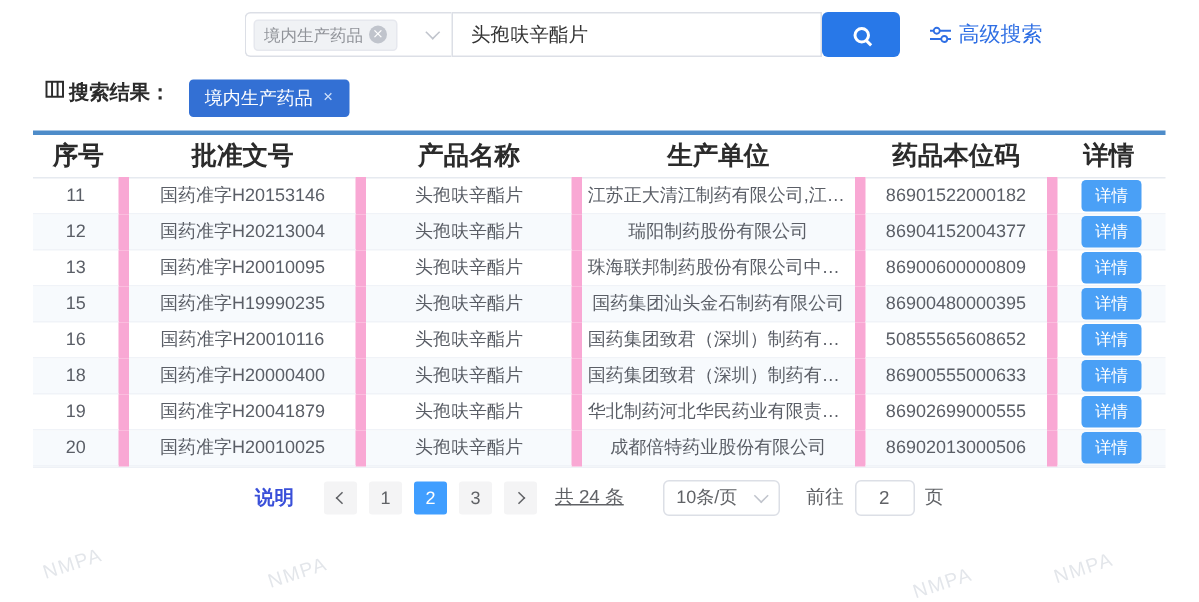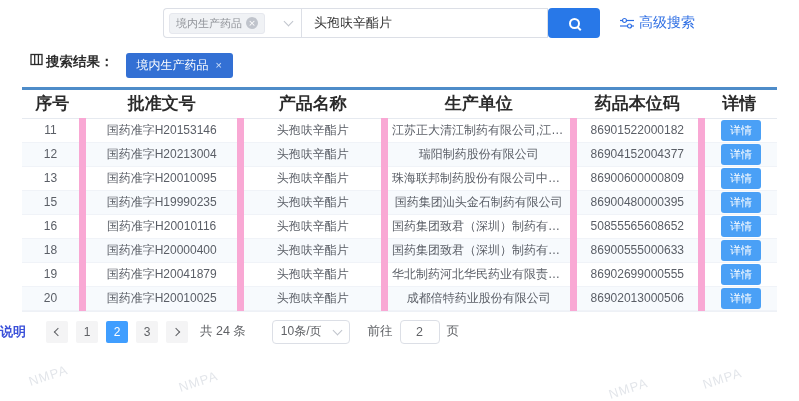--- a/index.html
+++ b/index.html
@@ -51,31 +51,31 @@
   th { height:28px; font-size:17px; font-weight:bold; color:#2b2b2b; background:#fff; border-bottom:1px solid #e6eaf0; }
   td { height:24px; font-size:12px; color:#5a5e66; text-align:center; border-bottom:1px solid #f0f3f8; border-right:7px solid #f9a8d4;
        overflow:hidden; white-space:nowrap; text-overflow:ellipsis; padding:0 4px; }
   td:last-child { border-right:none; }
   tbody tr:nth-child(even) td { background:#f7fafd; }
   .detail-btn {
     background:#4aa0f6; color:#fff; border:none; border-radius:3px; font-size:11px;
     padding:3px 9px; cursor:pointer; font-family:inherit;
   }
   
-  .pagination { display:flex; align-items:center; justify-content:flex-start; margin-top:8px; font-size:12.5px; color:#606266; }
+  .pagination { display:flex; align-items:center; justify-content:center; margin-top:8px; font-size:12.5px; color:#606266; }
   .note-link { color:#3a50d9; font-weight:bold; font-size:13px; margin-right:16px; cursor:pointer; }
   .pg-btn {
     min-width:22px; height:22px; margin:0 4px; background:#f4f4f5; color:#606266; border:none; border-radius:2px;
     display:flex; align-items:center; justify-content:center; font-size:12px; cursor:pointer; font-family:inherit;
   }
   .pg-btn.active { background:#409eff; color:#fff; }
   .arrow { width:6px; height:6px; border-right:1.4px solid #606266; border-bottom:1.4px solid #606266; }
   .arrow.left  { transform:rotate(135deg); margin-left:2px; }
   .arrow.right { transform:rotate(-45deg); margin-right:2px; }
-  .total-label { margin:0 10px 0 8px; }
+  .total-label { margin:0 10px 0 8px;text-decoration:underline; }
   .size-select {
     display:flex; align-items:center; gap:12px; height:24px; border:1px solid #dcdfe6; border-radius:4px;
     padding:0 8px; margin:0 18px 0 16px; color:#606266; font-size:12px; cursor:pointer; background:#fff;
   }
   .size-select .chev { margin-top:-3px; }
   .goto { display:flex; align-items:center; gap:7px; }
   .goto-input { width:40px; height:24px; border:1px solid #dcdfe6; border-radius:4px; text-align:center; font-size:12.5px; color:#606266; outline:none; font-family:inherit; }
 </style>
 </head>
 <body>

